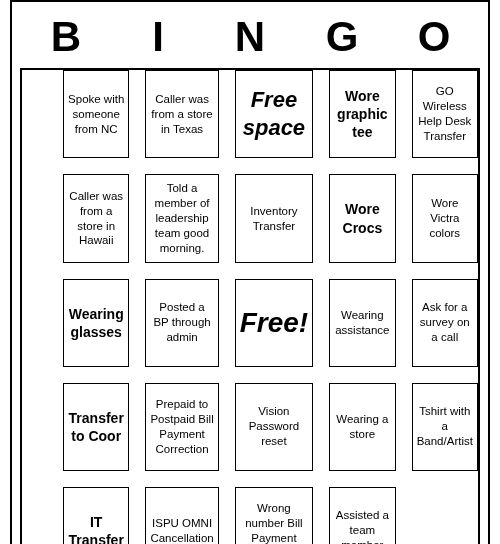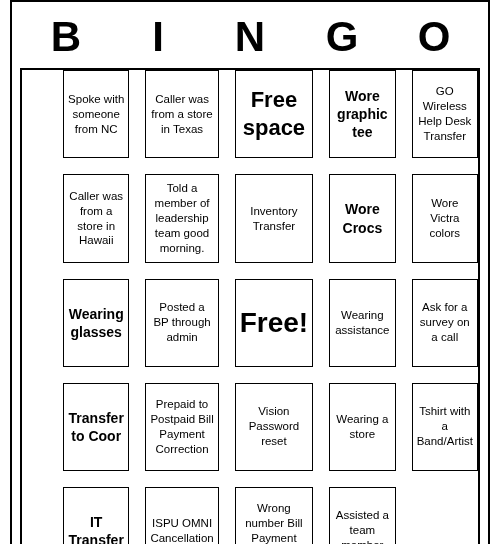--- a/index.html
+++ b/index.html
@@ -46,24 +46,26 @@
       text-align: center;
       padding: 6px 4px;
       font-size: 11.5px;
       line-height: 1.3;
       font-family: Arial, sans-serif;
       color: #000;
     }
     .bingo-cell.free-space {
       font-size: 22px;
       font-weight: bold;
+      font-style: italic;
     }
     .bingo-cell.free-exclaim {
       font-size: 28px;
       font-weight: bold;
+      font-style: italic;
     }
     .bingo-cell.large-text {
       font-size: 14px;
       font-weight: bold;
     }
   </style>
 </head>
 <body>
 
 <div class="bingo-card">

